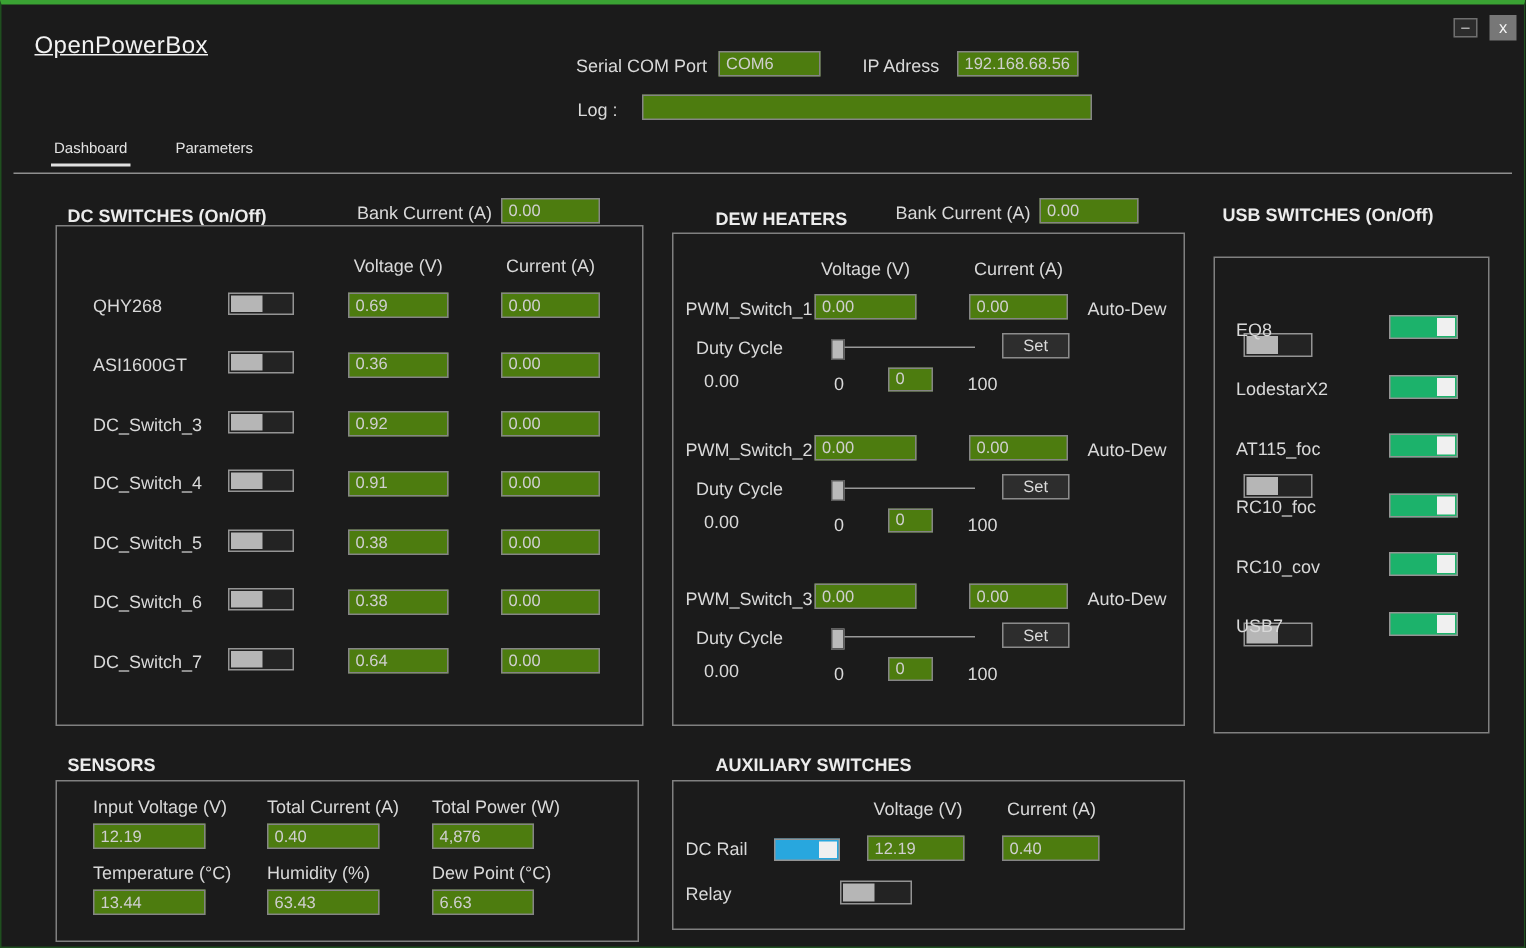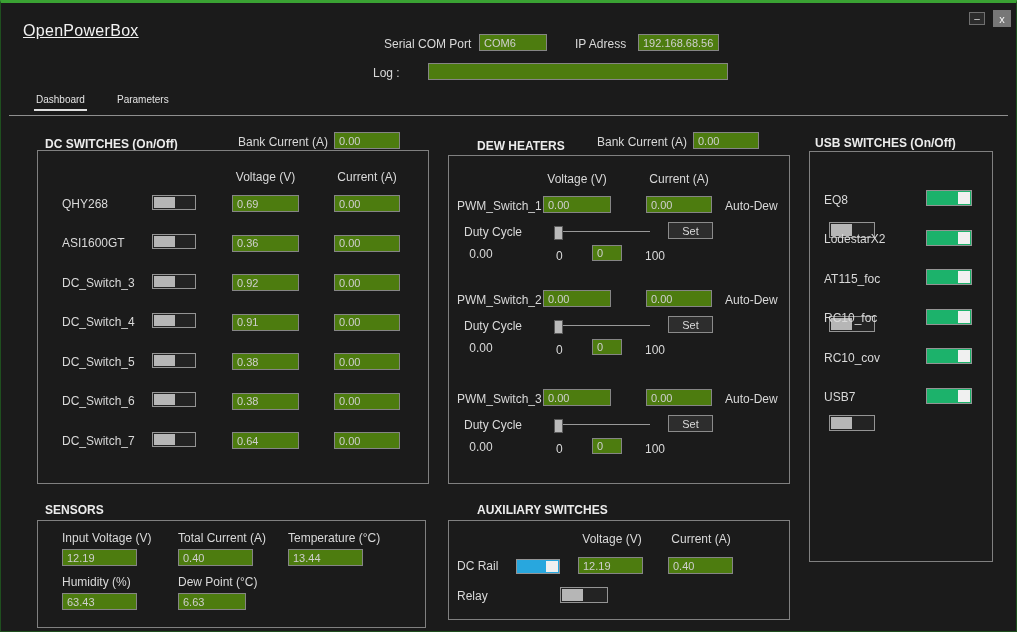--- a/index.html
+++ b/index.html
@@ -51,21 +51,21 @@
 <div class="window">
 
   <div class="lbl app-title" style="left:22px;top:18px">OpenPowerBox</div>
   <div class="win-btn min" style="right:31px;top:9px">–</div>
   <div class="win-btn close" style="right:5px;top:7px">x</div>
 
   <div class="lbl" style="left:383px;top:34px">Serial COM Port</div>
   <input class="box-input abs" style="left: 478px; top: 31px; width: 68px;" value="COM6">
   <div class="lbl" style="left:574px;top:34px">IP Adress</div>
   <input class="box-input abs" style="left: 637px; top: 31px; width: 81px;" value="192.168.68.56">
-  <div class="lbl" style="left:372px;top:63px">Log :</div>
+  <div class="lbl" style="left:384px;top:63px">Log :</div>
   <input class="box-input abs" style="left: 427px; top: 60px; width: 300px;" value="">
 
   <div class="tab active" style="left:33px;top:91px">Dashboard</div>
   <div class="tab" style="left:114px;top:91px">Parameters</div>
   <div class="divider" style="left:8px;right:8px;top:112px"></div>
 
   <div class="lbl bold" style="left:44px;top:134px">DC SWITCHES (On/Off)</div>
   <div class="lbl" style="left:237px;top:132px">Bank Current (A)</div>
   <div class="box-input abs w66" style="left:333px;top:129px">0.00</div>
 
@@ -171,21 +171,21 @@
       <span class="slider abs" style="left:105px;top:27px"></span>
       <div class="btn abs" style="left:219px;top:26px">Set</div>
       <span class="toggle t-usb abs" style="left:280px;top:26px"></span>
       <div class="lbl" style="left:12px;top:51px;width:40px;text-align:center">0.00</div>
       <div class="lbl" style="left:107px;top:53px">0</div>
       <input class="box-input abs" style="left: 143px; top: 49px; width: 30px; height: 16px;" value="0">
       <div class="lbl" style="left:196px;top:53px">100</div>
     </div>
   </div>
 
-  <div class="groupbox" style="left:808px;top:148px;width:184px;height:411px">
+  <div class="groupbox" style="left:808px;top:168px;width:184px;height:318px">
     <div class="usb-rows">
       <div class="usb-row">
         <span>EQ8</span>
         <span><span class="toggle t-usb green on"></span></span>
       </div>
       <div class="usb-row">
         <span>LodestarX2</span>
         <span><span class="toggle t-usb green on"></span></span>
       </div>
       <div class="usb-row">
@@ -209,20 +209,24 @@
 
   <div class="groupbox" style="left:36px;top:517px;width:389px;height:108px">
     <div class="sensors-grid">
       <div class="s-cell">
         <div class="s-label">Input Voltage (V)</div>
         <div class="box-input w75">12.19</div>
       </div>
       <div class="s-cell">
         <div class="s-label">Total Current (A)</div>
         <div class="box-input w75">0.40</div>
+      </div>
+      <div class="s-cell">
+        <div class="s-label">Total Power (W)</div>
+        <div class="box-input w68">4,876</div>
       </div>
       <div class="s-cell">
         <div class="s-label">Temperature (°C)</div>
         <div class="box-input w75">13.44</div>
       </div>
       <div class="s-cell">
         <div class="s-label">Humidity (%)</div>
         <div class="box-input w75">63.43</div>
       </div>
       <div class="s-cell">

